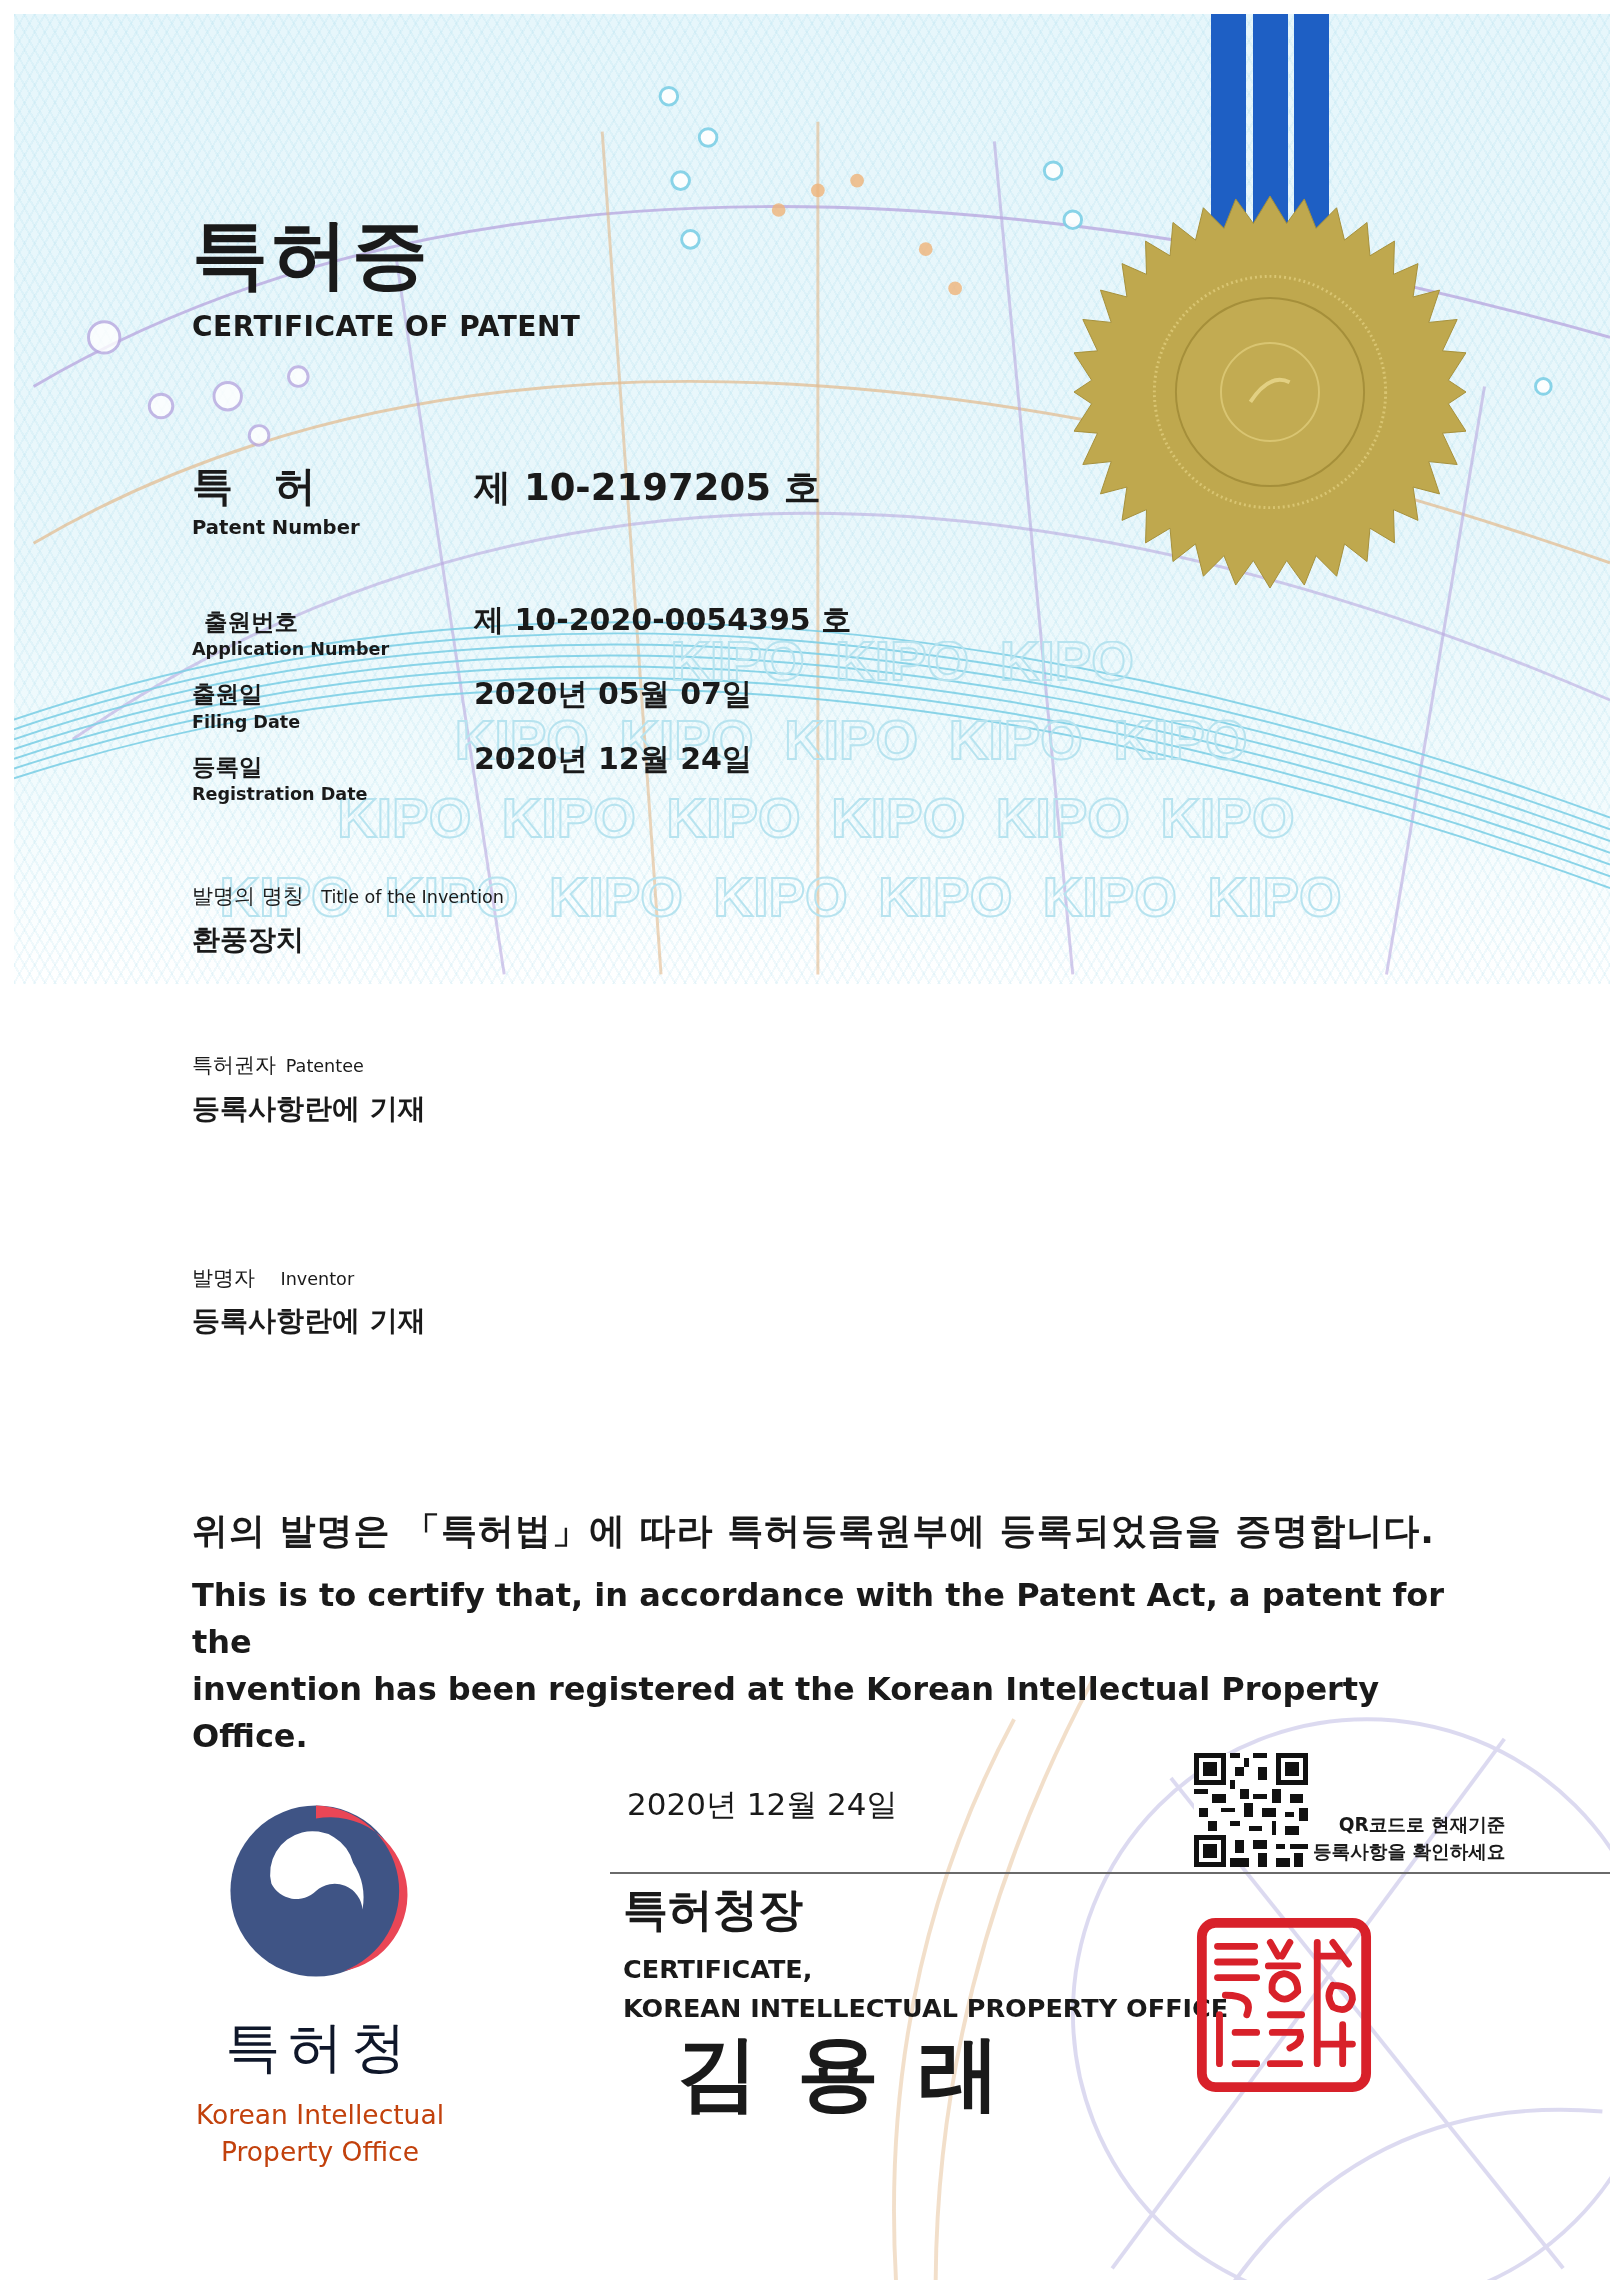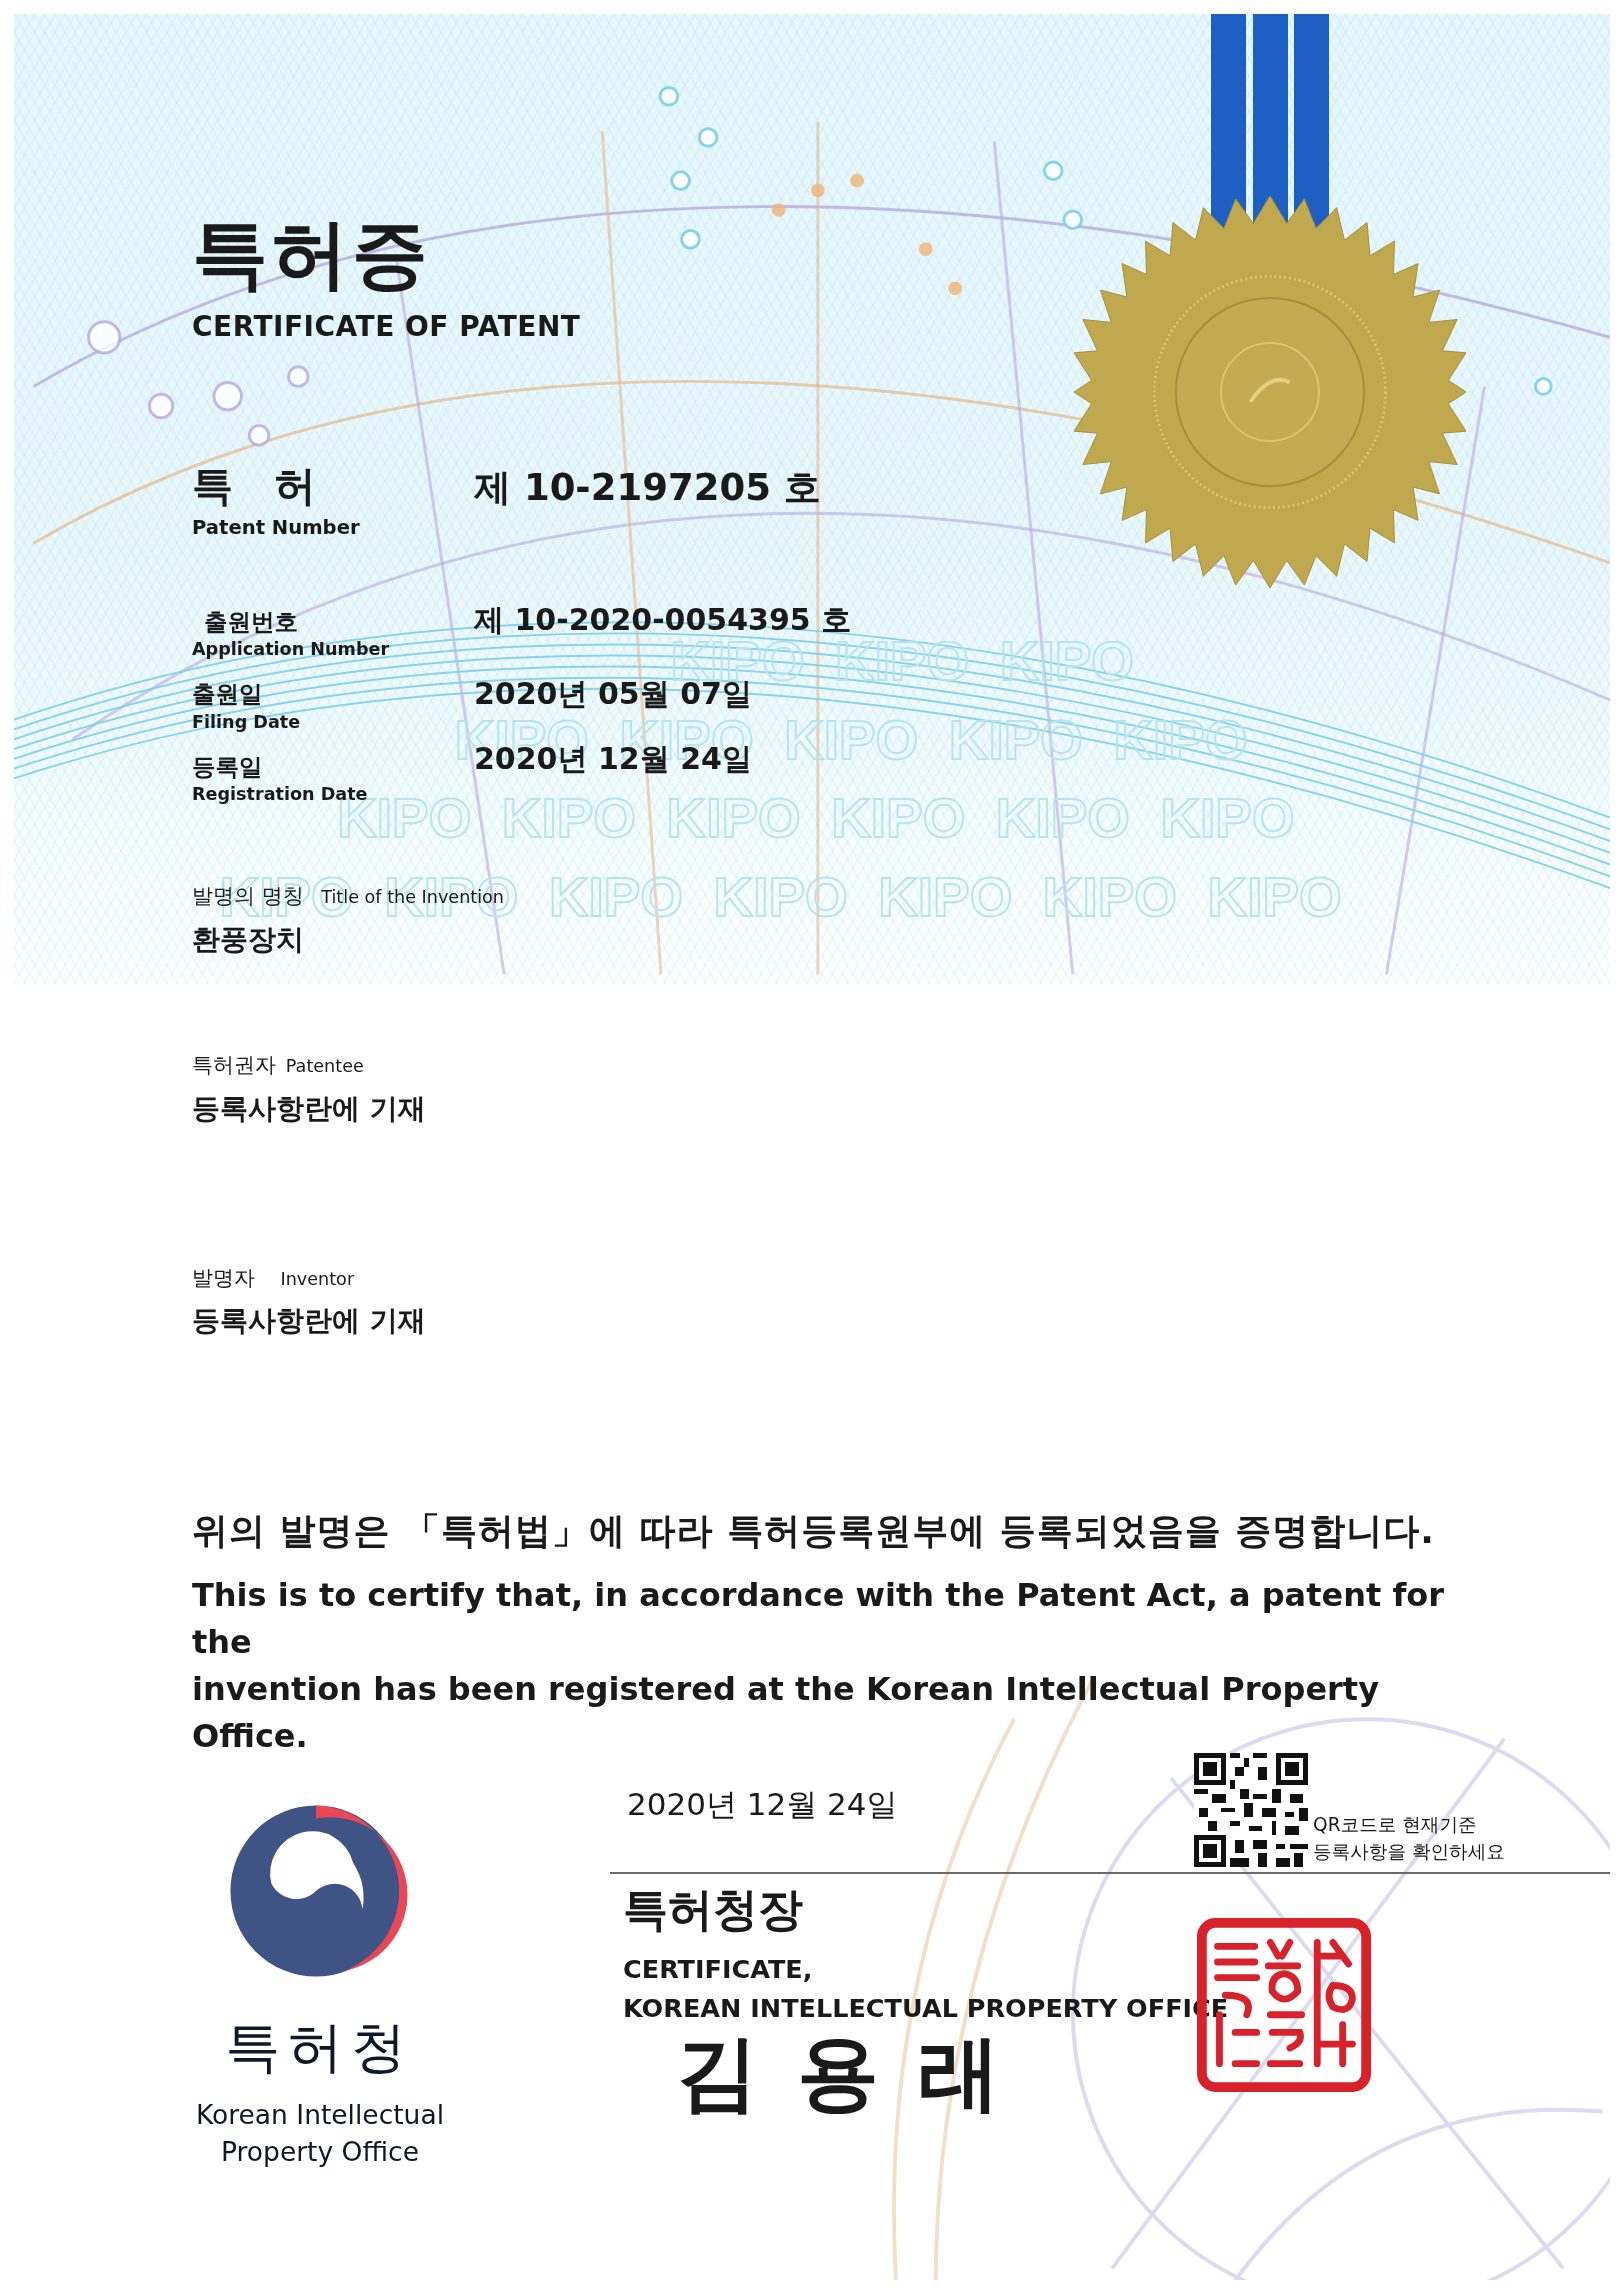--- a/index.html
+++ b/index.html
@@ -38,27 +38,27 @@
   .cert-ko { left:192px; top:1507px; font-size:36px; font-weight:700; letter-spacing:1px; }
   .cert-en { left:192px; top:1572px; font-size:32px; font-weight:700; line-height:47px; width:1274px; }
 
   .issue-date { left:627px; top:1784px; font-size:31px; font-weight:400; }
   .divider { left:610px; top:1872px; width:1000px; height:2px; background:#6a6a6a; }
   .commissioner-ko { left:623px; top:1880px; font-size:45px; font-weight:700; }
   .commissioner-en { left:623px; top:1950px; font-size:25.5px; font-weight:700; line-height:39px; }
   .signature { left:676px; top:2019px; font-size:82px; font-family:"DejaVu Serif", serif; font-weight:700; letter-spacing:39px; }
 
   .qr { left:1194px; top:1753px; width:114px; height:114px; }
-  .qr-caption { left:1313px; top:1811px; font-size:18.6px; font-weight:400; text-align:left; line-height:27.4px; }
+  .qr-caption { left:1313px; top:1811px; font-size:18.6px; font-weight:700; text-align:right; line-height:27.4px; }
 
   .stamp { left:1196px; top:1917px; width:176px; height:176px; }
 
   .logo { left:223px; top:1798px; width:186px; height:186px; }
   .logo-ko { left:192px; top:2011px; width:255px; text-align:center; font-size:55px; color:#0f172a; letter-spacing:7.8px; }
-  .logo-en { left:173px; top:2096px; width:294px; text-align:center; font-size:26.5px; color:#0f172a; line-height:37px; }
+  .logo-en { left:173px; top:2096px; width:294px; text-align:center; font-size:26.5px; color:#c2410c; line-height:37px; }
 </style>
 </head>
 <body>
 
 <div class="paper">
   <div class="bg-top"></div>
 
   <svg class="bg-art" viewBox="0 0 1628 1000" preserveAspectRatio="none">
     <g fill="none" stroke-width="3">
       <path d="M20 380 Q 600 40 1628 330" stroke="#b9a9e0" opacity="0.8"></path>

